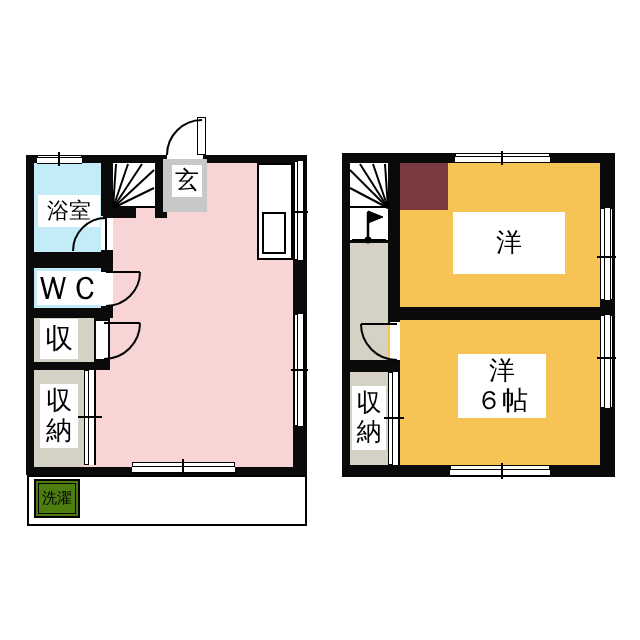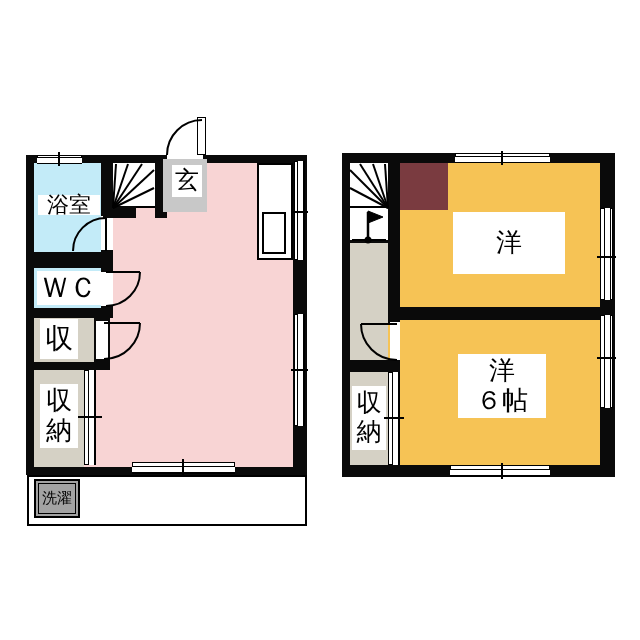--- a/index.html
+++ b/index.html
@@ -15,21 +15,21 @@
   .brown{background:#7a3b40;}
   .white{background:#ffffff;}
   .lbl{position:absolute;box-sizing:border-box;background:#fff;display:flex;flex-direction:column;
        align-items:center;justify-content:center;text-align:center;line-height:1.15;}
   .win{position:absolute;box-sizing:border-box;background:#fff;border:1.5px solid #000;}
   .midh{position:absolute;left:-1px;right:-1px;top:50%;height:5px;margin-top:-2.5px;
         border-top:1.5px solid #000;border-bottom:1.5px solid #000;background:#fff;}
   .midv{position:absolute;top:-1px;bottom:-1px;left:50%;width:5px;margin-left:-2.5px;
         border-left:1.5px solid #000;border-right:1.5px solid #000;background:#fff;}
   #overlay{position:absolute;left:0;top:0;width:640px;height:640px;pointer-events:none;}
-  .kbox{border:2px solid #000;background:#a3a3a3;}
+  .kbox{border:2px solid #000;background:#4d7c0f;}
 </style>
 </head>
 <body>
 
 <div id="stage">
 
   <div class="abs wall" style="left:26px;top:155px;width:281px;height:320px;"></div>
   <div class="abs pink" style="left:34px;top:163px;width:259px;height:304px;"></div>
 
   <div class="abs blue" style="left:34px;top:163px;width:69px;height:89px;"></div>
@@ -67,24 +67,24 @@
   <div class="win" style="left:294px;top:161px;width:11px;height:99px;">
       <div class="midv"></div>
     </div>
   <div class="win" style="left:294px;top:314px;width:11px;height:112px;">
       <div class="midv"></div>
     </div>
   <div class="win" style="left:132px;top:462px;width:103px;height:12px;">
       <div class="midh"></div>
     </div>
 
-  <div class="lbl" style="left:38px;top:195px;width:62px;height:20px;font-size:22px;">
+  <div class="lbl" style="left:38px;top:195px;width:62px;height:32px;font-size:22px;">
     <span>浴室</span>
   </div>
-  <div class="lbl" style="left:37px;top:271px;width:64px;height:34px;font-size:28px;">
+  <div class="lbl" style="left:37px;top:271px;width:64px;height:34px;font-size:32px;">
     <span>ＷＣ</span>
   </div>
   <div class="lbl" style="left:40px;top:319px;width:38px;height:40px;font-size:28px;">
     <span>収</span>
   </div>
   <div class="lbl" style="left:40px;top:384px;width:38px;height:64px;font-size:26px;">
     <span>収</span>
     <span>納</span>
   </div>
   <div class="lbl" style="left:172px;top:165px;width:30px;height:32px;font-size:24px;">

